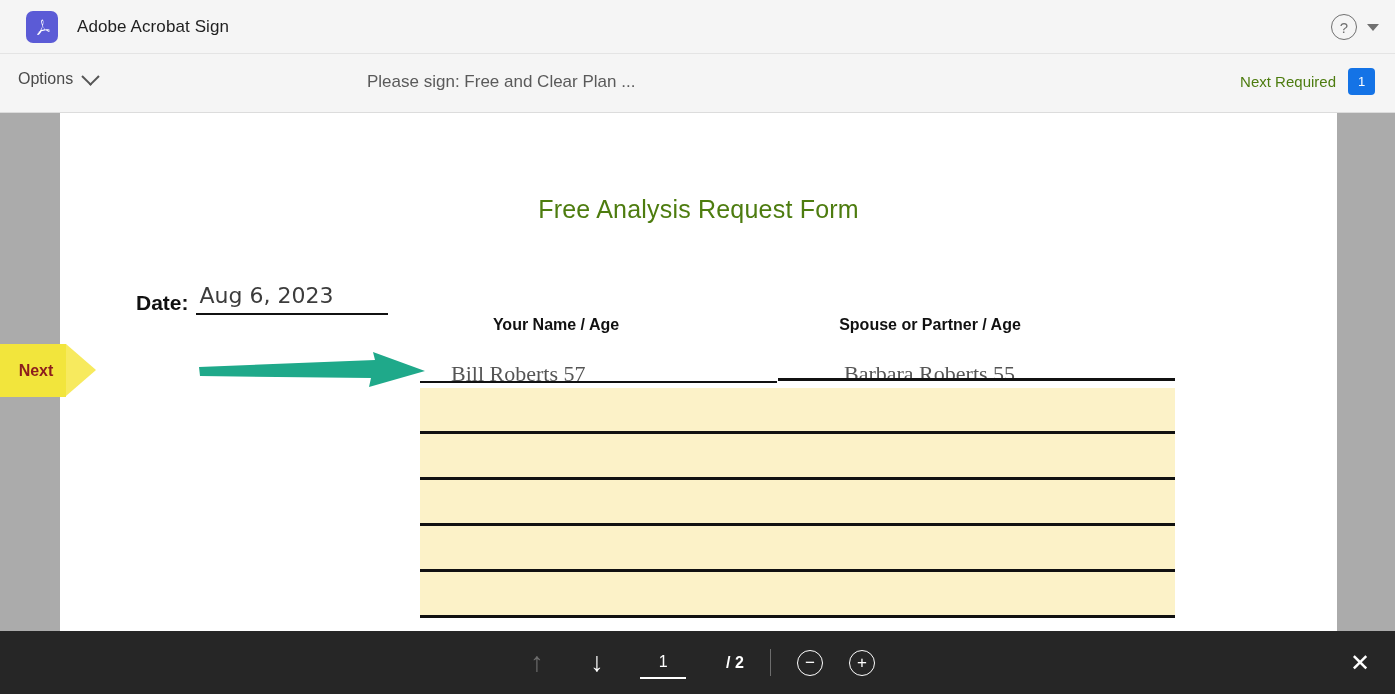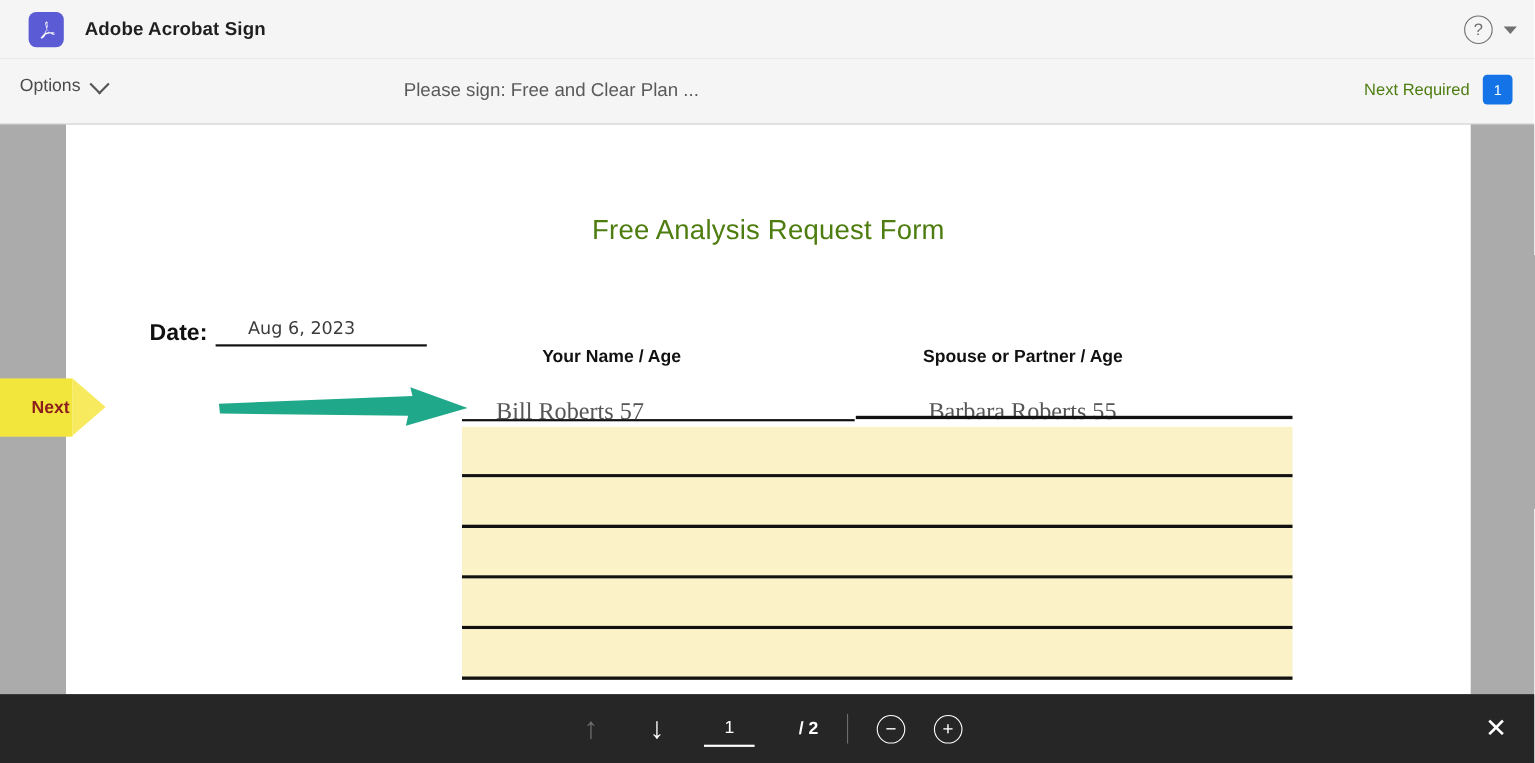--- a/index.html
+++ b/index.html
@@ -44,21 +44,21 @@
     background: #5b5bd6;
     display: flex;
     align-items: center;
     justify-content: center;
     flex: none;
   }
   .brand-title {
     margin-left: 19px;
     font-size: 17px;
     color: #1f1f1f;
-    font-weight: bold;
+    font-weight: normal;
     letter-spacing: .1px;
     white-space: nowrap;
   }
   .topbar-right {
     position: absolute;
     right: 16px;
     top: 0;
     height: 54px;
     display: flex;
     align-items: center;
@@ -192,25 +192,24 @@
     width: 192px;
     margin-left: 7px;
     border-bottom: 2.5px solid #111;
     position: relative;
     height: 32px;
   }
   .date-value {
     position: absolute;
     left: 4px;
     bottom: 5px;
-    font-size: 16px;
+    font-size: 22px;
     color: #3c3c3c;
     font-family: "DejaVu Sans", sans-serif;
     white-space: nowrap;
-    margin-left: 26px;
   }
 
   .col-head {
     position: absolute;
     top: 203px;
     font-size: 16px;
     font-weight: bold;
     color: #111;
     text-align: center;
   }
@@ -294,21 +293,21 @@
   .next-tab-arrow {
     position: absolute;
     left: 66px; top: 0;
     width: 0; height: 0;
     border-top: 26.5px solid transparent;
     border-bottom: 26.5px solid transparent;
     border-left: 30px solid #f7ea5e;
   }
   .next-tab-label {
     position: absolute;
-    left: 13px; top: 0;
+    left: 3px; top: 0;
     width: 66px; height: 53px;
     display: flex;
     align-items: center;
     justify-content: center;
     font-size: 16px;
     font-weight: bold;
     color: #8c1d1d;
   }
 
   .pointer-arrow {

